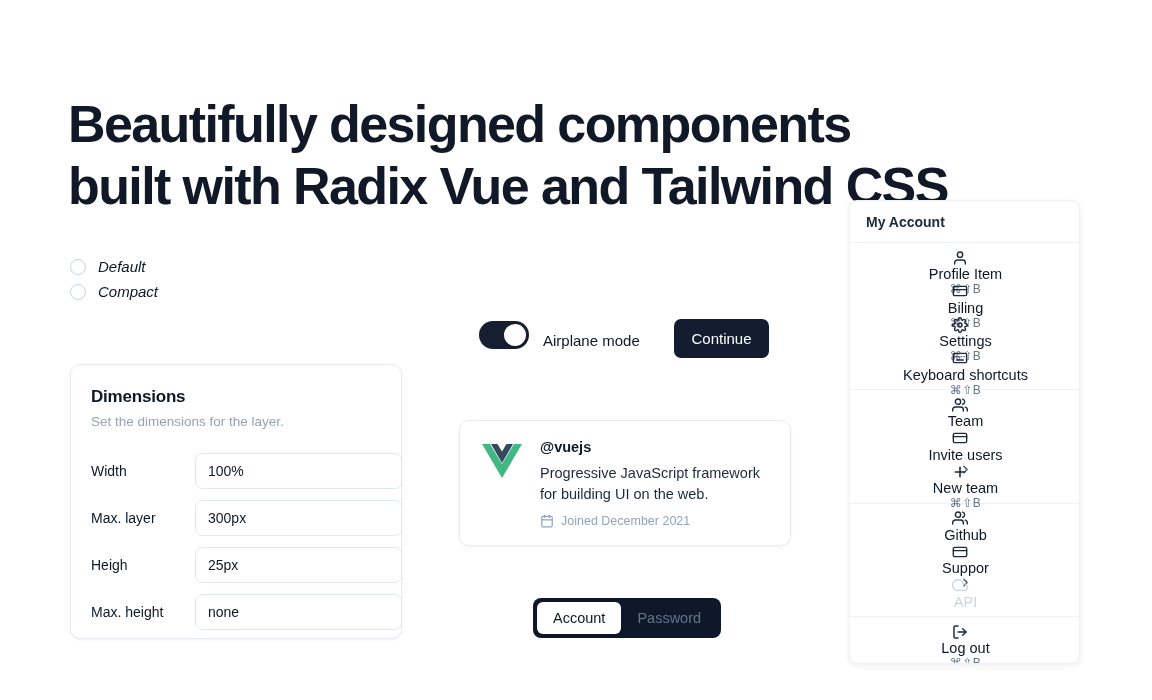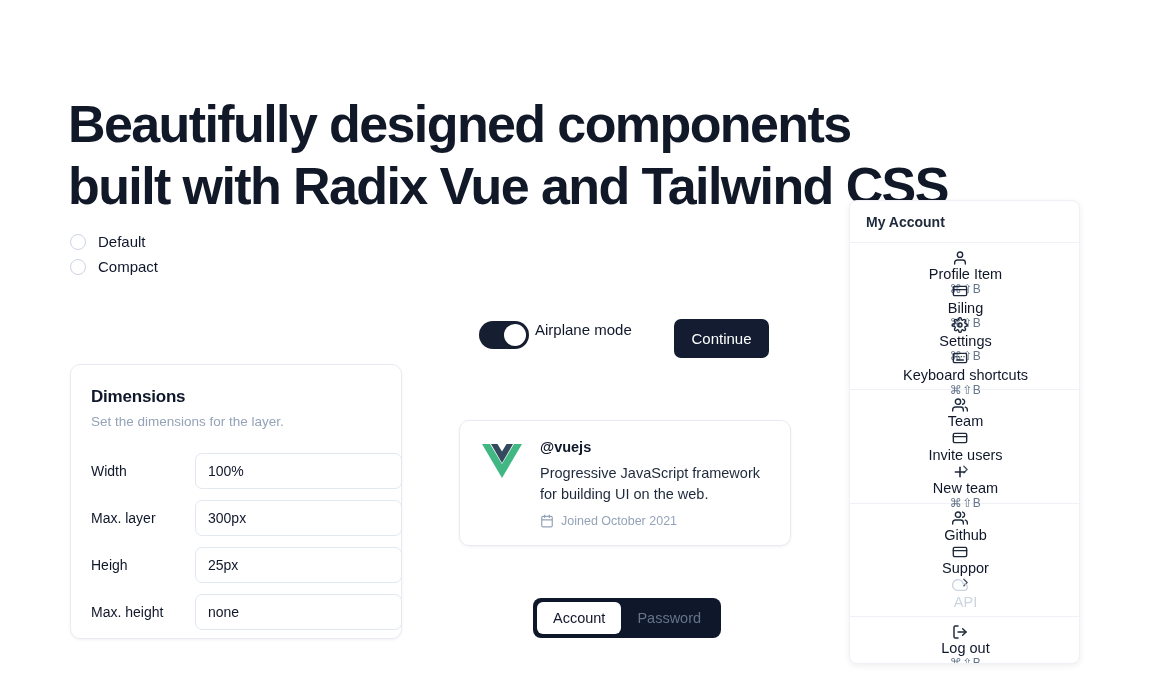--- a/index.html
+++ b/index.html
@@ -28,22 +28,23 @@
     font-weight: 700;
     letter-spacing: -1.6px;
     color: #111827;
   }
   .hero-heading .line { display: block; white-space: nowrap; }
 
   
   .radio-group {
     position: absolute;
     left: 70px;
-    top: 229px;
+    top: 254px;
     width: 230px;
+    font-style: italic;
   }
   .radio-row {
     display: flex;
     align-items: center;
     height: 25px;
     gap: 12px;
   }
   .radio-dot {
     width: 16px;
     height: 16px;
@@ -120,22 +121,22 @@
     outline: none;
   }
   .dim-input::placeholder { color: #94a3b8; }
 
   
   .switch-row {
     position: absolute;
     left: 479px;
     top: 321px;
     display: flex;
-    align-items: flex-start;
-    gap: 6px;
+    align-items: flex-end;
+    gap: 14px;
   }
   .switch {
     width: 50px;
     height: 28px;
     border-radius: 14px;
     background: #cbd5e1;
     position: relative;
     flex: 0 0 auto;
   }
   .switch.on { background: #161e31; }
@@ -368,21 +369,21 @@
     <div class="hc-desc">Progressive JavaScript framework for building UI on the web.</div>
     <div class="hc-joined">
       <span>
         <svg width="14" height="14" viewBox="0 0 24 24" fill="none" stroke="#94a3b8" stroke-width="2" stroke-linecap="round" stroke-linejoin="round">
           <rect x="3" y="4" width="18" height="18" rx="2"></rect>
           <line x1="16" y1="2" x2="16" y2="6"></line>
           <line x1="8" y1="2" x2="8" y2="6"></line>
           <line x1="3" y1="10" x2="21" y2="10"></line>
         </svg>
       </span>
-      <span>Joined October 2021</span>
+      <span>Joined December 2021</span>
     </div>
   </div>
 </div>
 
 <div class="tabs">
   <div class="tab active">Account</div>
   <div class="tab">Password</div>
 </div>
 
 <div class="menu-panel">

